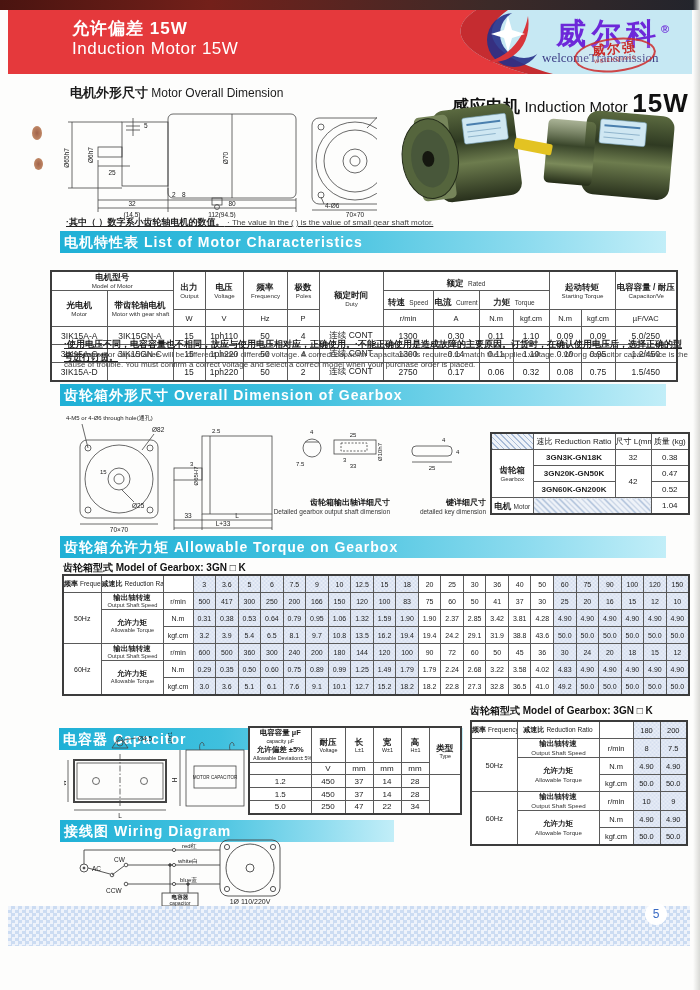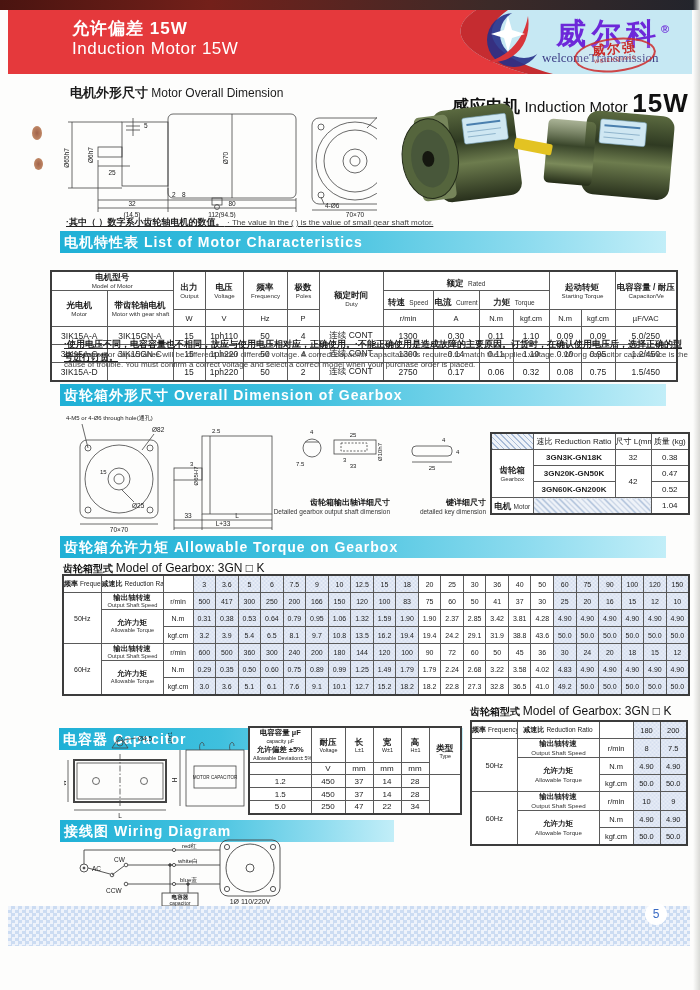--- a/index.html
+++ b/index.html
@@ -49,21 +49,21 @@
   #torque-table{left:62px;top:574px;width:628px;}
   #torque-table th,#torque-table td{font-size:7px;height:16px;}
   #torque-table .lblcell .hzh{font-size:7.5px;line-height:8px;}
   #torque-table .lblcell .hen{font-size:6px;line-height:7px;}
   #cap-table{left:248px;top:726px;width:212px;}
   #cap-table th,#cap-table td{font-size:8px;}
   #cap-table .tiny{font-size:6px;line-height:7px;display:block;transform:scale(.9);}
   #small-torque-table{left:470px;top:720px;width:216px;}
   #small-torque-table th,#small-torque-table td{font-size:7.5px;height:16px;}
   .subtitle{font-size:10px;font-weight:bold;color:#111;}
-  .subtitle .en{font-weight:normal;font-size:12px;}
+  .subtitle .en{font-weight:bold;font-size:10px;}
   
   svg text{font-family:"Liberation Sans",sans-serif;fill:#222;}
   .cap-label{font-size:8px;font-weight:bold;text-align:right;color:#111;line-height:9px;}
   .cap-label .en{font-weight:normal;font-size:6.5px;color:#333;}
   
   #footer-strip{left:8px;top:906px;width:682px;height:40px;background-color:#eef3fb;background-image:conic-gradient(#ccdcf2 25%,transparent 0 50%,#ccdcf2 0 75%,transparent 0);background-size:7px 7px;}
   #page-num{left:645px;top:903px;width:22px;height:22px;border-radius:50%;background:#fff;color:#3a6bc4;font-size:12px;text-align:center;line-height:22px;}
   .artifact{border-radius:50%;background:radial-gradient(#8a3c1e,#b06a40 70%,transparent);opacity:.8;}
 </style>
 </head>

